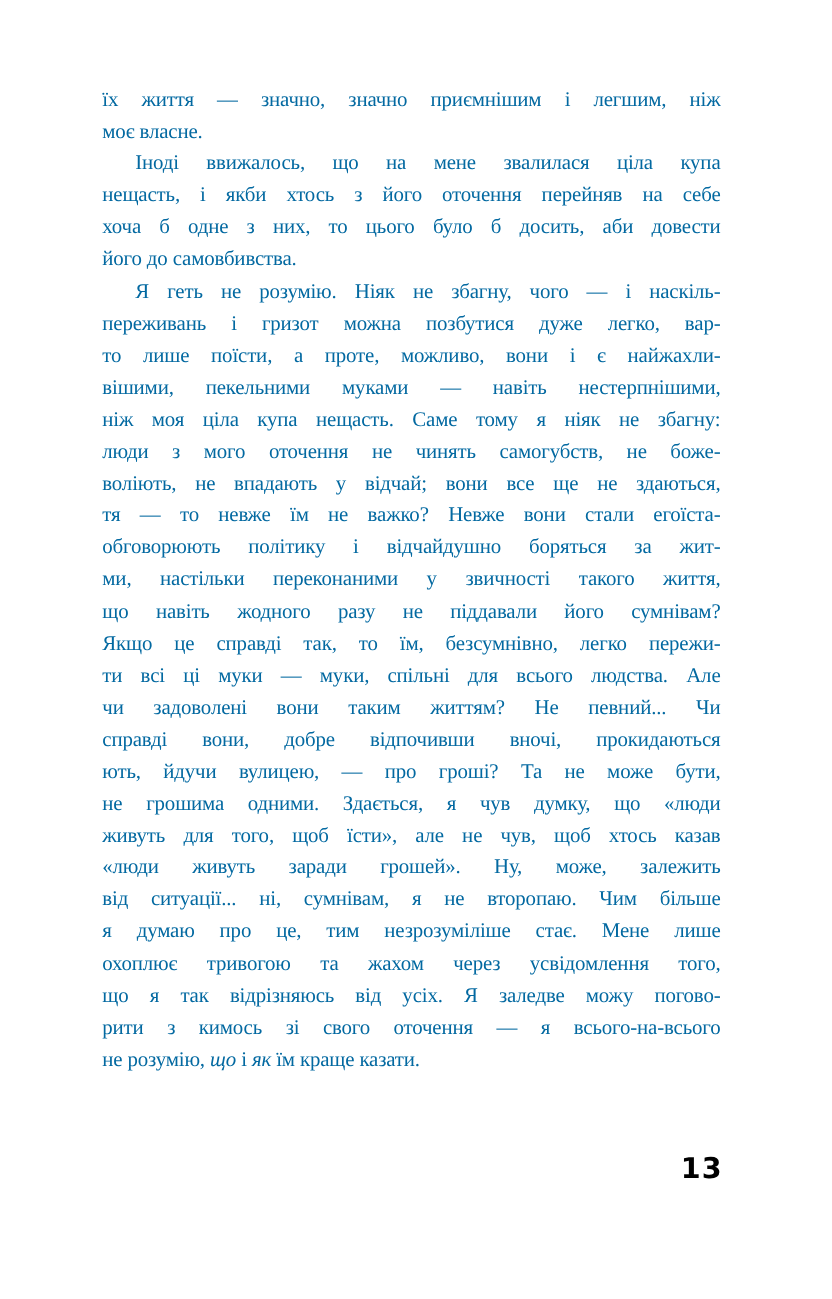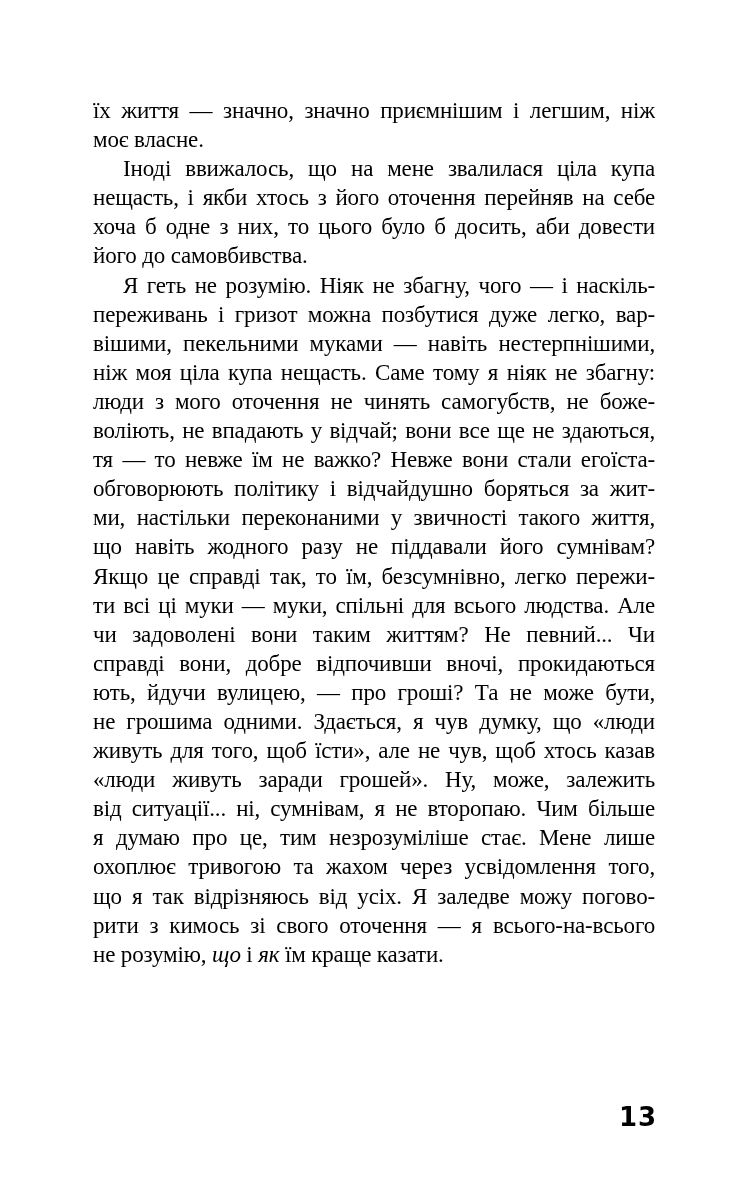--- a/index.html
+++ b/index.html
@@ -12,26 +12,25 @@
     width: 756px;
     height: 1181px;
     background: #ffffff;
     overflow: hidden;
   }
   .text-block {
     position: absolute;
     left: 93px;
     top: 76px;
     width: 562px;
-    color: #000000;
+    color: #0369a1;
     font-family: "Liberation Serif", serif;
-    font-size: 23px;
+    font-size: 19px;
     line-height: 29.1px;
     letter-spacing: -0.15px;
-    margin-top: 20px;
   }
   .line {
     text-align: justify;
     text-align-last: justify;
     -moz-text-align-last: justify;
     white-space: normal;
   }
   .line.last {
     text-align: right;
     text-align-last: left;
@@ -39,21 +38,21 @@
   }
   .line.indent {
     text-indent: 30px;
   }
   .line em {
     font-style: italic;
   }
   .folio {
     position: absolute;
     left: 608px;
-    top: 1102px;
+    top: 1048px;
     width: 60px;
     text-align: center;
     color: #000000;
     font-family: "DejaVu Sans", sans-serif;
     font-weight: bold;
     font-size: 26px;
     letter-spacing: 1px;
   }
 </style>
 </head>
@@ -62,20 +61,21 @@
 <div class="page">
   <div class="text-block">
       <div class="line">їх життя — значно, значно приємнішим і легшим, ніж</div>
       <div class="line last">моє власне.</div>
       <div class="line indent">Іноді ввижалось, що на мене звалилася ціла купа</div>
       <div class="line">нещасть, і якби хтось з його оточення перейняв на себе</div>
       <div class="line">хоча б одне з них, то цього було б досить, аби довести</div>
       <div class="line last">його до самовбивства.</div>
       <div class="line indent">Я геть не розумію. Ніяк не збагну, чого — і наскіль-</div>
       <div class="line">переживань і гризот можна позбутися дуже легко, вар-</div>
+      <div class="line">то лише поїсти, а проте, можливо, вони і є найжахли-</div>
       <div class="line">вішими, пекельними муками — навіть нестерпнішими,</div>
       <div class="line">ніж моя ціла купа нещасть. Саме тому я ніяк не збагну:</div>
       <div class="line">люди з мого оточення не чинять самогубств, не боже-</div>
       <div class="line">воліють, не впадають у відчай; вони все ще не здаються,</div>
       <div class="line">тя — то невже їм не важко? Невже вони стали егоїста-</div>
       <div class="line">обговорюють політику і відчайдушно боряться за жит-</div>
       <div class="line">ми, настільки переконаними у звичності такого життя,</div>
       <div class="line">що навіть жодного разу не піддавали його сумнівам?</div>
       <div class="line">Якщо це справді так, то їм, безсумнівно, легко пережи-</div>
       <div class="line">ти всі ці муки — муки, спільні для всього людства. Але</div>

